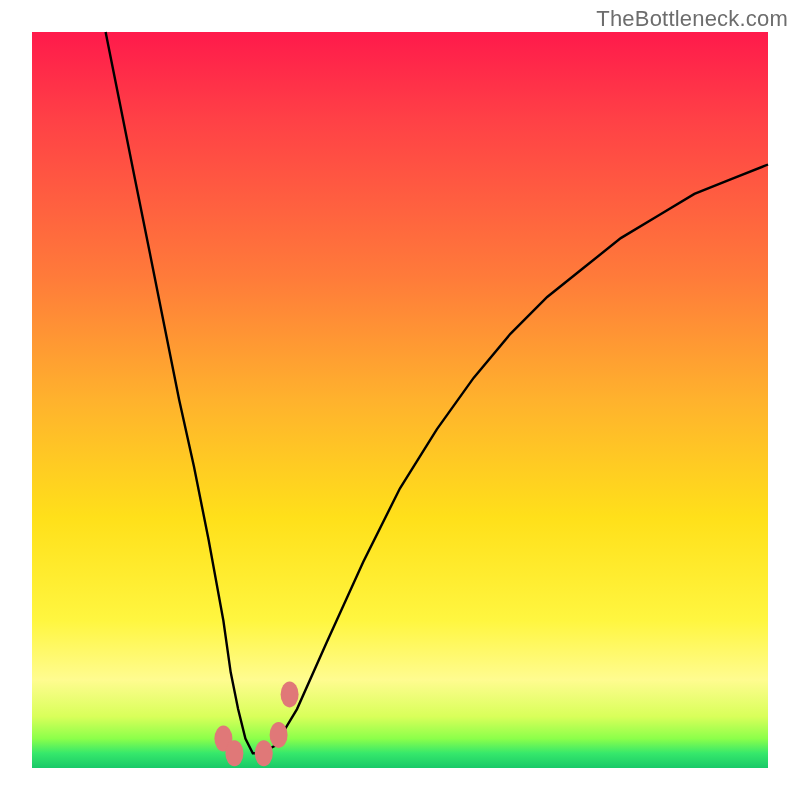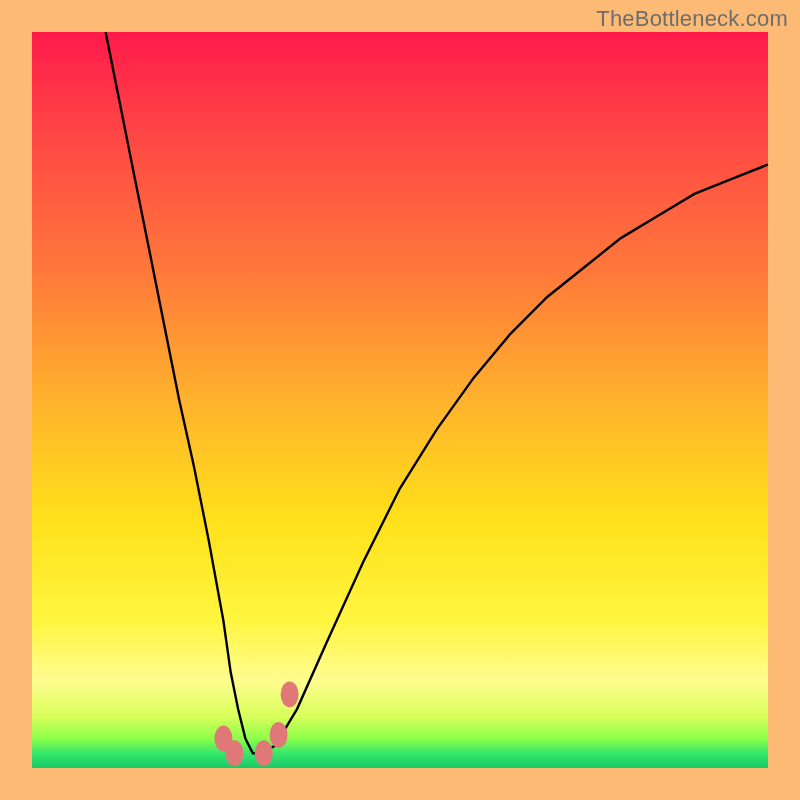--- a/index.html
+++ b/index.html
@@ -7,21 +7,21 @@
     padding: 0;
     width: 800px;
     height: 800px;
     background: #000;
     overflow: hidden;
   }
   .frame {
     position: relative;
     width: 800px;
     height: 800px;
-    background: #fdba74;
+    background: #ffffff;
   }
   .plot-area {
     position: absolute;
     left: 32px;
     top: 32px;
     width: 736px;
     height: 736px;
     
     background: linear-gradient(
       to bottom,

